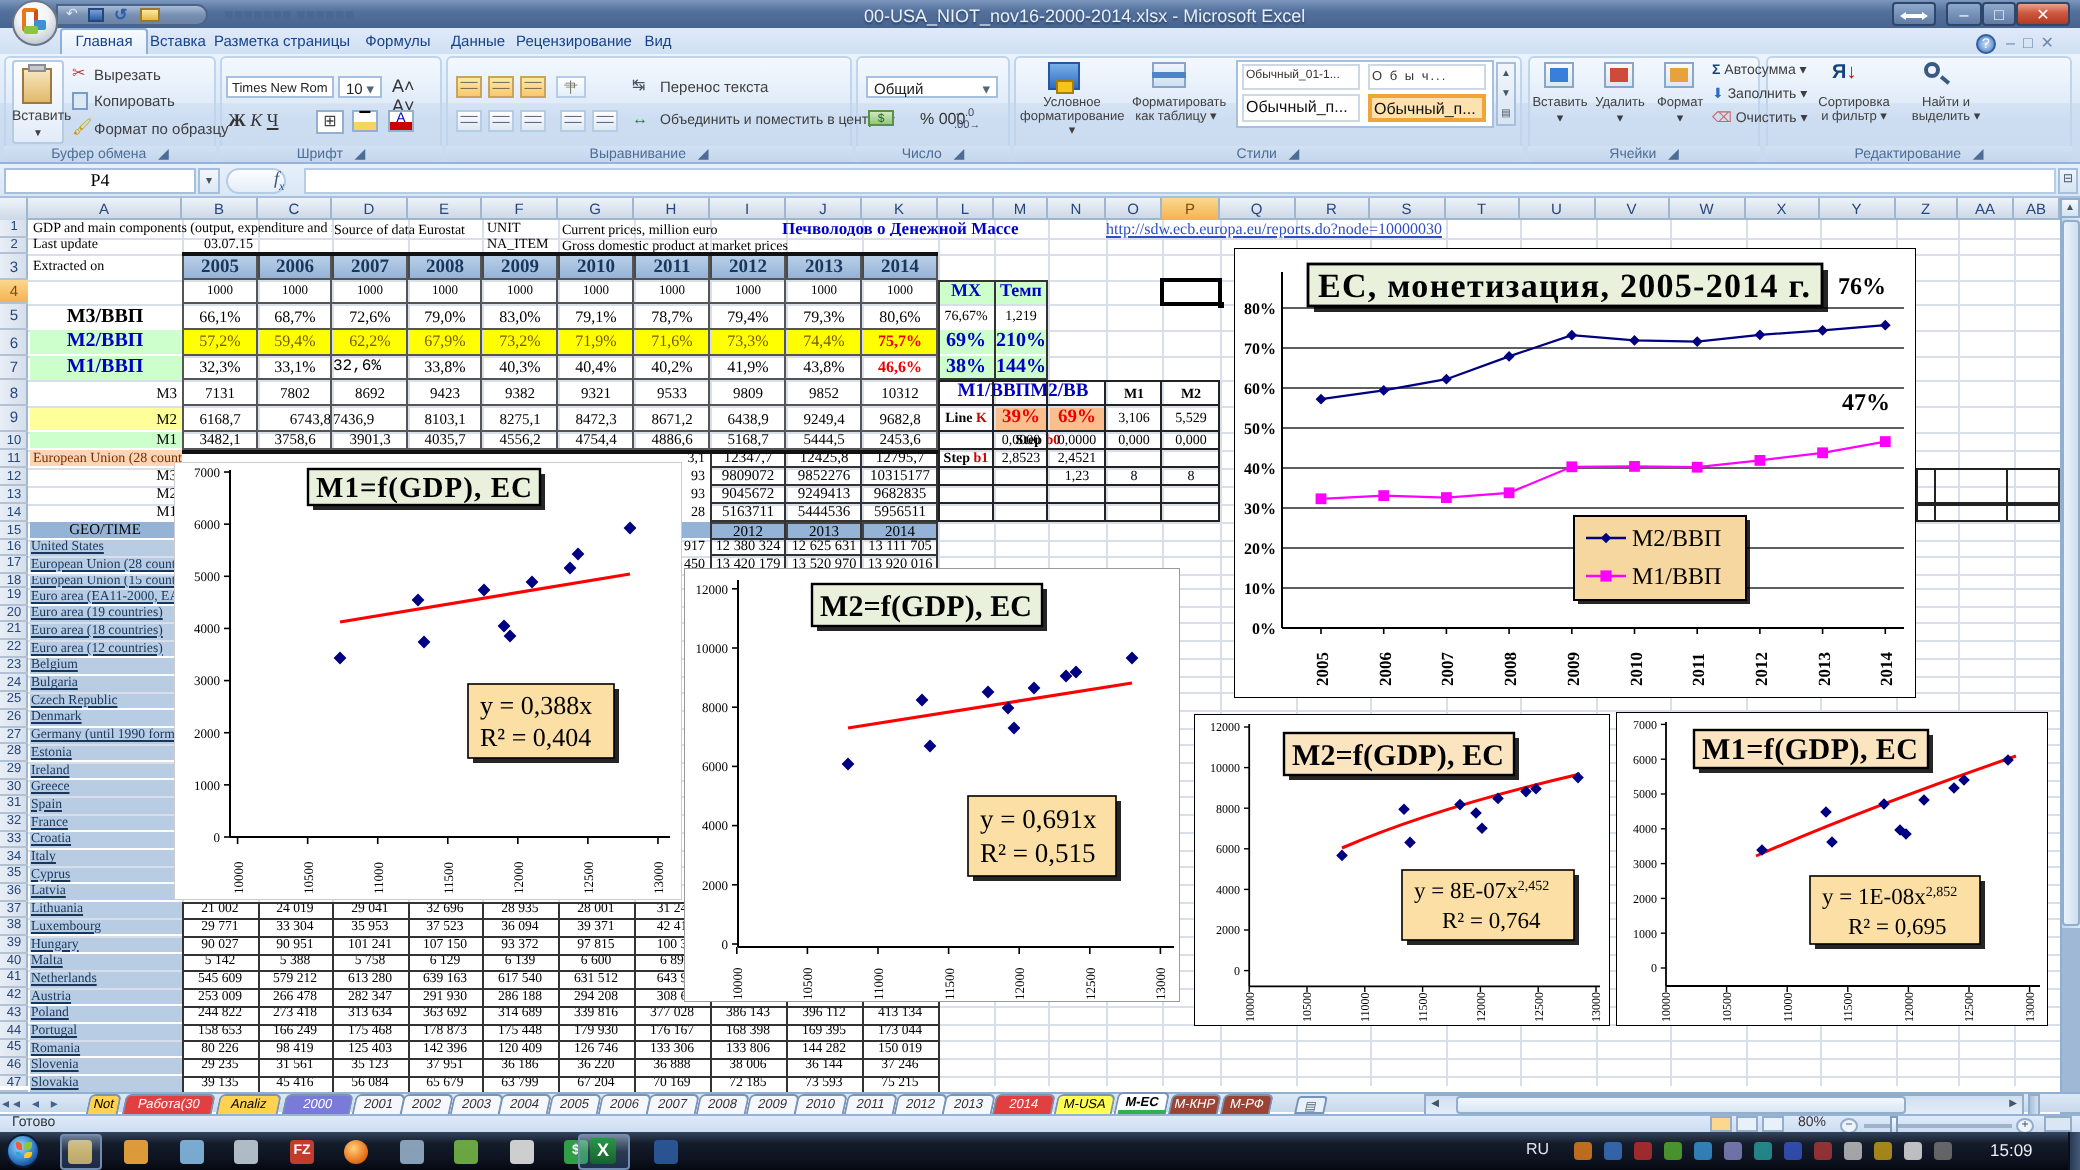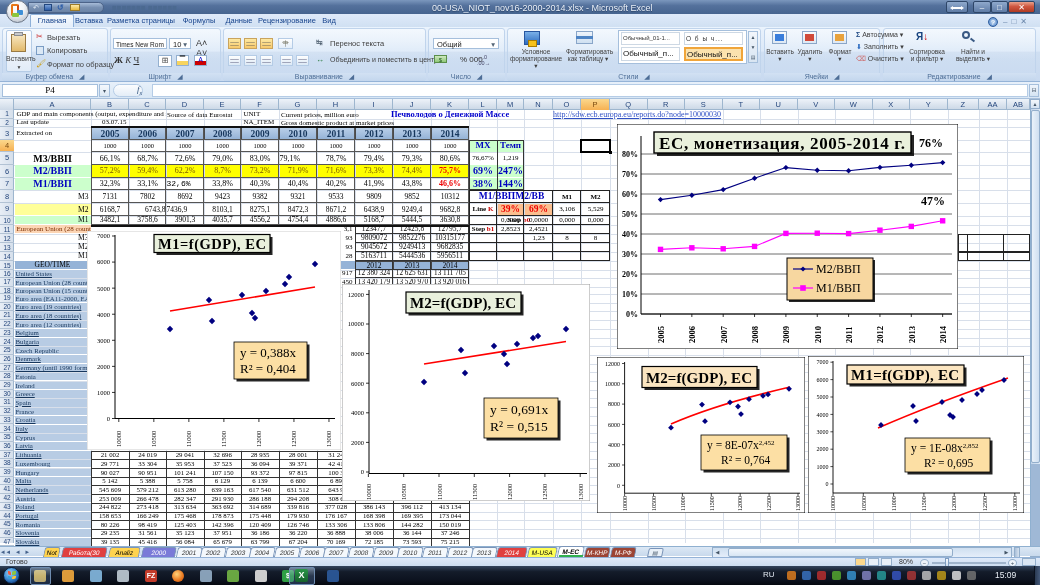--- a/index.html
+++ b/index.html
@@ -315,26 +315,26 @@
 <div class="cell" style="left:91.5px;top:152.5px;width:37px;height:11.5px;font-size:8px;text-align:center;font-family:'Liberation Serif',serif;color:#000;line-height:11.5px;">66,1%</div>
 <div class="cell" style="left:91.5px;top:165.0px;width:37px;height:12.0px;font-size:8px;text-align:center;font-family:'Liberation Serif',serif;color:#7a5800;background:#ffff00;line-height:12.0px;">57,2%</div>
 <div class="cell" style="left:91.5px;top:178.0px;width:37px;height:11.5px;font-size:8px;text-align:center;font-family:'Liberation Serif',serif;color:#000;line-height:11.5px;">32,3%</div>
 <div class="cell" style="left:129.5px;top:152.5px;width:36px;height:11.5px;font-size:8px;text-align:center;font-family:'Liberation Serif',serif;color:#000;line-height:11.5px;">68,7%</div>
 <div class="cell" style="left:129.5px;top:165.0px;width:36px;height:12.0px;font-size:8px;text-align:center;font-family:'Liberation Serif',serif;color:#7a5800;background:#ffff00;line-height:12.0px;">59,4%</div>
 <div class="cell" style="left:129.5px;top:178.0px;width:36px;height:11.5px;font-size:8px;text-align:center;font-family:'Liberation Serif',serif;color:#000;line-height:11.5px;">33,1%</div>
 <div class="cell" style="left:166.5px;top:152.5px;width:37px;height:11.5px;font-size:8px;text-align:center;font-family:'Liberation Serif',serif;color:#000;line-height:11.5px;">72,6%</div>
 <div class="cell" style="left:166.5px;top:165.0px;width:37px;height:12.0px;font-size:8px;text-align:center;font-family:'Liberation Serif',serif;color:#7a5800;background:#ffff00;line-height:12.0px;">62,2%</div>
 <div class="cell" style="left:166.5px;top:178.0px;width:37px;height:11.5px;font-size:8px;text-align:left;font-family:Liberation Mono, monospace;color:#000;line-height:11.5px;">32,6%</div>
 <div class="cell" style="left:204.5px;top:152.5px;width:36px;height:11.5px;font-size:8px;text-align:center;font-family:'Liberation Serif',serif;color:#000;line-height:11.5px;">79,0%</div>
-<div class="cell" style="left:204.5px;top:165.0px;width:36px;height:12.0px;font-size:8px;text-align:center;font-family:'Liberation Serif',serif;color:#7a5800;background:#ffff00;line-height:12.0px;">8,7%</div>
+<div class="cell" style="left:204.5px;top:165.0px;width:36px;height:12.0px;font-size:8px;text-align:center;font-family:'Liberation Serif',serif;color:#7a5800;background:#ffff00;line-height:12.0px;">67,9%</div>
 <div class="cell" style="left:204.5px;top:178.0px;width:36px;height:11.5px;font-size:8px;text-align:center;font-family:'Liberation Serif',serif;color:#000;line-height:11.5px;">33,8%</div>
 <div class="cell" style="left:241.5px;top:152.5px;width:37px;height:11.5px;font-size:8px;text-align:center;font-family:'Liberation Serif',serif;color:#000;line-height:11.5px;">83,0%</div>
 <div class="cell" style="left:241.5px;top:165.0px;width:37px;height:12.0px;font-size:8px;text-align:center;font-family:'Liberation Serif',serif;color:#7a5800;background:#ffff00;line-height:12.0px;">73,2%</div>
 <div class="cell" style="left:241.5px;top:178.0px;width:37px;height:11.5px;font-size:8px;text-align:center;font-family:'Liberation Serif',serif;color:#000;line-height:11.5px;">40,3%</div>
-<div class="cell" style="left:279.5px;top:152.5px;width:37px;height:11.5px;font-size:8px;text-align:left;font-family:'Liberation Serif',serif;color:#000;line-height:11.5px;">79,1%</div>
+<div class="cell" style="left:279.5px;top:152.5px;width:37px;height:11.5px;font-size:8px;text-align:center;font-family:'Liberation Serif',serif;color:#000;line-height:11.5px;">79,1%</div>
 <div class="cell" style="left:279.5px;top:165.0px;width:37px;height:12.0px;font-size:8px;text-align:center;font-family:'Liberation Serif',serif;color:#7a5800;background:#ffff00;line-height:12.0px;">71,9%</div>
 <div class="cell" style="left:279.5px;top:178.0px;width:37px;height:26px;font-size:8px;text-align:center;font-family:'Liberation Serif',serif;color:#000;line-height:11.5px;">40,4%</div>
 <div class="cell" style="left:317.5px;top:152.5px;width:37px;height:11.5px;font-size:8px;text-align:center;font-family:'Liberation Serif',serif;color:#000;line-height:11.5px;">78,7%</div>
 <div class="cell" style="left:317.5px;top:165.0px;width:37px;height:12.0px;font-size:8px;text-align:center;font-family:'Liberation Serif',serif;color:#7a5800;background:#ffff00;line-height:12.0px;">71,6%</div>
 <div class="cell" style="left:317.5px;top:178.0px;width:37px;height:11.5px;font-size:8px;text-align:center;font-family:'Liberation Serif',serif;color:#000;line-height:11.5px;">40,2%</div>
 <div class="cell" style="left:355.5px;top:152.5px;width:37px;height:11.5px;font-size:8px;text-align:center;font-family:'Liberation Serif',serif;color:#000;line-height:11.5px;">79,4%</div>
 <div class="cell" style="left:355.5px;top:165.0px;width:37px;height:12.0px;font-size:8px;text-align:center;font-family:'Liberation Serif',serif;color:#7a5800;background:#ffff00;line-height:12.0px;">73,3%</div>
 <div class="cell" style="left:355.5px;top:178.0px;width:37px;height:11.5px;font-size:8px;text-align:center;font-family:'Liberation Serif',serif;color:#000;line-height:11.5px;">41,9%</div>
 <div class="cell" style="left:393.5px;top:152.5px;width:37px;height:11.5px;font-size:8px;text-align:center;font-family:'Liberation Serif',serif;color:#000;line-height:11.5px;">79,3%</div>
 <div class="cell" style="left:393.5px;top:165.0px;width:37px;height:12.0px;font-size:8px;text-align:center;font-family:'Liberation Serif',serif;color:#7a5800;background:#ffff00;line-height:12.0px;">74,4%</div>
@@ -367,21 +367,21 @@
 <div class="cell" style="left:317.5px;top:203.5px;width:37px;height:11.5px;font-size:7.5px;text-align:center;font-family:'Liberation Serif',serif;color:#000;line-height:11.5px;">8671,2</div>
 <div class="cell" style="left:317.5px;top:216.0px;width:37px;height:8.0px;font-size:7.5px;text-align:center;font-family:'Liberation Serif',serif;color:#000;line-height:8.0px;">4886,6</div>
 <div class="cell" style="left:355.5px;top:190.5px;width:37px;height:12px;font-size:7.5px;text-align:center;font-family:'Liberation Serif',serif;color:#000;line-height:12px;">9809</div>
 <div class="cell" style="left:355.5px;top:203.5px;width:37px;height:11.5px;font-size:7.5px;text-align:center;font-family:'Liberation Serif',serif;color:#000;line-height:11.5px;">6438,9</div>
 <div class="cell" style="left:355.5px;top:216.0px;width:37px;height:8.0px;font-size:7.5px;text-align:center;font-family:'Liberation Serif',serif;color:#000;line-height:8.0px;">5168,7</div>
 <div class="cell" style="left:393.5px;top:190.5px;width:37px;height:12px;font-size:7.5px;text-align:center;font-family:'Liberation Serif',serif;color:#000;line-height:12px;">9852</div>
 <div class="cell" style="left:393.5px;top:203.5px;width:37px;height:11.5px;font-size:7.5px;text-align:center;font-family:'Liberation Serif',serif;color:#000;line-height:11.5px;">9249,4</div>
 <div class="cell" style="left:393.5px;top:216.0px;width:37px;height:8.0px;font-size:7.5px;text-align:center;font-family:'Liberation Serif',serif;color:#000;line-height:8.0px;">5444,5</div>
 <div class="cell" style="left:431.5px;top:190.5px;width:37px;height:12px;font-size:7.5px;text-align:center;font-family:'Liberation Serif',serif;color:#000;line-height:12px;">10312</div>
 <div class="cell" style="left:431.5px;top:203.5px;width:37px;height:11.5px;font-size:7.5px;text-align:center;font-family:'Liberation Serif',serif;color:#000;line-height:11.5px;">9682,8</div>
-<div class="cell" style="left:431.5px;top:216.0px;width:37px;height:8.0px;font-size:7.5px;text-align:center;font-family:'Liberation Serif',serif;color:#000;line-height:8.0px;">3630,8</div>
+<div class="cell" style="left:431.5px;top:216.0px;width:37px;height:8.0px;font-size:7.5px;text-align:center;font-family:'Liberation Serif',serif;color:#000;line-height:8.0px;">2453,6</div>
 <div class="cell" style="left:14.5px;top:225.0px;width:76px;height:8.0px;font-size:7px;text-align:left;font-family:'Liberation Serif',serif;color:#7b2e00;background:#fcd5b4;line-height:8.0px;padding-left:2px;">European Union (28 countri</div>
 <div class="cell" style="left:317.5px;top:225.0px;width:37px;height:8.0px;font-size:7px;text-align:right;font-family:'Liberation Serif',serif;color:#000;line-height:8.0px;padding-right:2px;">3,1</div>
 <div class="cell" style="left:355.5px;top:225.0px;width:37px;height:8.0px;font-size:7.5px;text-align:center;font-family:'Liberation Serif',serif;color:#000;line-height:8.0px;">12347,7</div>
 <div class="cell" style="left:393.5px;top:225.0px;width:37px;height:8.0px;font-size:7.5px;text-align:center;font-family:'Liberation Serif',serif;color:#000;line-height:8.0px;">12425,8</div>
 <div class="cell" style="left:431.5px;top:225.0px;width:37px;height:8.0px;font-size:7.5px;text-align:center;font-family:'Liberation Serif',serif;color:#000;line-height:8.0px;">12795,7</div>
 <div class="cell" style="left:14.5px;top:234.0px;width:76px;height:8.0px;font-size:7.5px;text-align:right;font-family:'Liberation Serif',serif;color:#000;line-height:8.0px;padding-right:2px;">М3</div>
 <div class="cell" style="left:14.5px;top:243.0px;width:76px;height:8.0px;font-size:7.5px;text-align:right;font-family:'Liberation Serif',serif;color:#000;line-height:8.0px;padding-right:2px;">М2</div>
 <div class="cell" style="left:14.5px;top:252.0px;width:76px;height:8.0px;font-size:7.5px;text-align:right;font-family:'Liberation Serif',serif;color:#000;line-height:8.0px;padding-right:2px;">М1</div>
 <div class="cell" style="left:317.5px;top:234.0px;width:37px;height:8.0px;font-size:7px;text-align:right;font-family:'Liberation Serif',serif;color:#000;line-height:8.0px;padding-right:2px;">93</div>
 <div class="cell" style="left:317.5px;top:243.0px;width:37px;height:8.0px;font-size:7px;text-align:right;font-family:'Liberation Serif',serif;color:#000;line-height:8.0px;padding-right:2px;">93</div>
@@ -530,21 +530,21 @@
 <div class="cell" style="left:279.5px;top:538.0999999999998px;width:37px;height:7.7000000000000455px;font-size:6.8px;text-align:center;font-family:'Liberation Serif',serif;color:#000;line-height:7.7000000000000455px;">67 204</div>
 <div class="cell" style="left:317.5px;top:538.0999999999998px;width:37px;height:7.7000000000000455px;font-size:6.8px;text-align:center;font-family:'Liberation Serif',serif;color:#000;line-height:7.7000000000000455px;">70 169</div>
 <div class="cell" style="left:355.5px;top:538.0999999999998px;width:37px;height:7.7000000000000455px;font-size:6.8px;text-align:center;font-family:'Liberation Serif',serif;color:#000;line-height:7.7000000000000455px;">72 185</div>
 <div class="cell" style="left:393.5px;top:538.0999999999998px;width:37px;height:7.7000000000000455px;font-size:6.8px;text-align:center;font-family:'Liberation Serif',serif;color:#000;line-height:7.7000000000000455px;">73 593</div>
 <div class="cell" style="left:431.5px;top:538.0999999999998px;width:37px;height:7.7000000000000455px;font-size:6.8px;text-align:center;font-family:'Liberation Serif',serif;color:#000;line-height:7.7000000000000455px;">75 215</div>
 <div class="cell" style="left:469.5px;top:140.0px;width:27px;height:11.5px;font-size:9px;text-align:center;font-family:'Liberation Serif',serif;color:#0000c0;font-weight:bold;background:#ccffcc;line-height:11.5px;">MX</div>
 <div class="cell" style="left:497.5px;top:140.0px;width:26px;height:11.5px;font-size:9px;text-align:center;font-family:'Liberation Serif',serif;color:#0000c0;font-weight:bold;background:#ccffcc;line-height:11.5px;">Темп</div>
 <div class="cell" style="left:469.5px;top:152.5px;width:27px;height:11.5px;font-size:7px;text-align:center;font-family:'Liberation Serif',serif;color:#000;line-height:11.5px;">76,67%</div>
 <div class="cell" style="left:497.5px;top:152.5px;width:26px;height:11.5px;font-size:7px;text-align:center;font-family:'Liberation Serif',serif;color:#000;line-height:11.5px;">1,219</div>
 <div class="cell" style="left:469.5px;top:165.0px;width:27px;height:12.0px;font-size:10px;text-align:center;font-family:'Liberation Serif',serif;color:#0000c0;font-weight:bold;background:#ccffcc;line-height:12.0px;">69%</div>
-<div class="cell" style="left:497.5px;top:165.0px;width:26px;height:12.0px;font-size:10px;text-align:center;font-family:'Liberation Serif',serif;color:#0000c0;font-weight:bold;background:#ccffcc;line-height:12.0px;">247%</div>
+<div class="cell" style="left:497.5px;top:165.0px;width:26px;height:12.0px;font-size:10px;text-align:center;font-family:'Liberation Serif',serif;color:#0000c0;font-weight:bold;background:#ccffcc;line-height:12.0px;">210%</div>
 <div class="cell" style="left:469.5px;top:178.0px;width:27px;height:11.5px;font-size:10px;text-align:center;font-family:'Liberation Serif',serif;color:#0000c0;font-weight:bold;background:#ccffcc;line-height:11.5px;">38%</div>
 <div class="cell" style="left:497.5px;top:178.0px;width:26px;height:11.5px;font-size:10px;text-align:center;font-family:'Liberation Serif',serif;color:#0000c0;font-weight:bold;background:#ccffcc;line-height:11.5px;">144%</div>
 <div class="cell" style="left:469px;top:191px;width:85px;height:11px;font-size:9.5px;font-weight:bold;color:#0000c0;text-align:center;font-family:'Liberation Serif',serif;line-height:11px;">М1/ВВПМ2/ВВ</div>
 <div class="cell" style="left:553.5px;top:190.5px;width:27px;height:12px;font-size:7px;text-align:center;font-family:'Liberation Serif',serif;color:#000;font-weight:bold;line-height:12px;">М1</div>
 <div class="cell" style="left:581.5px;top:190.5px;width:28px;height:12px;font-size:7px;text-align:center;font-family:'Liberation Serif',serif;color:#000;font-weight:bold;line-height:12px;">М2</div>
 <div class="cell" style="left:469.5px;top:203.5px;width:27px;height:11.5px;font-size:7px;text-align:center;font-family:'Liberation Serif',serif;color:#000;font-weight:bold;line-height:11.5px;">Line <span style="color:#c00;">K</span></div>
 <div class="cell" style="left:497.5px;top:203.5px;width:26px;height:11.5px;font-size:9.5px;text-align:center;font-family:'Liberation Serif',serif;color:#ee0000;font-weight:bold;background:#fbbf8f;line-height:11.5px;">39%</div>
 <div class="cell" style="left:524.5px;top:203.5px;width:28px;height:11.5px;font-size:9.5px;text-align:center;font-family:'Liberation Serif',serif;color:#ee0000;font-weight:bold;background:#fbbf8f;line-height:11.5px;">69%</div>
 <div class="cell" style="left:553.5px;top:203.5px;width:27px;height:11.5px;font-size:7px;text-align:center;font-family:'Liberation Serif',serif;color:#000;line-height:11.5px;">3,106</div>
 <div class="cell" style="left:581.5px;top:203.5px;width:28px;height:11.5px;font-size:7px;text-align:center;font-family:'Liberation Serif',serif;color:#000;line-height:11.5px;">5,529</div>

